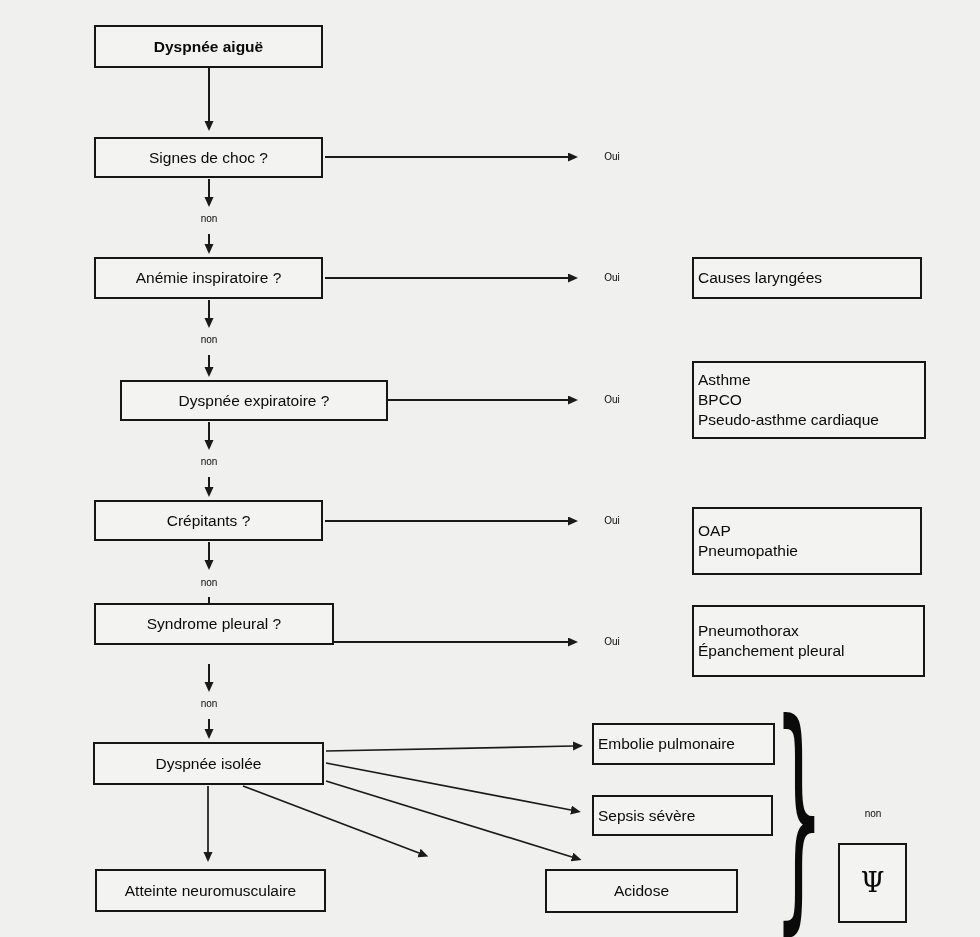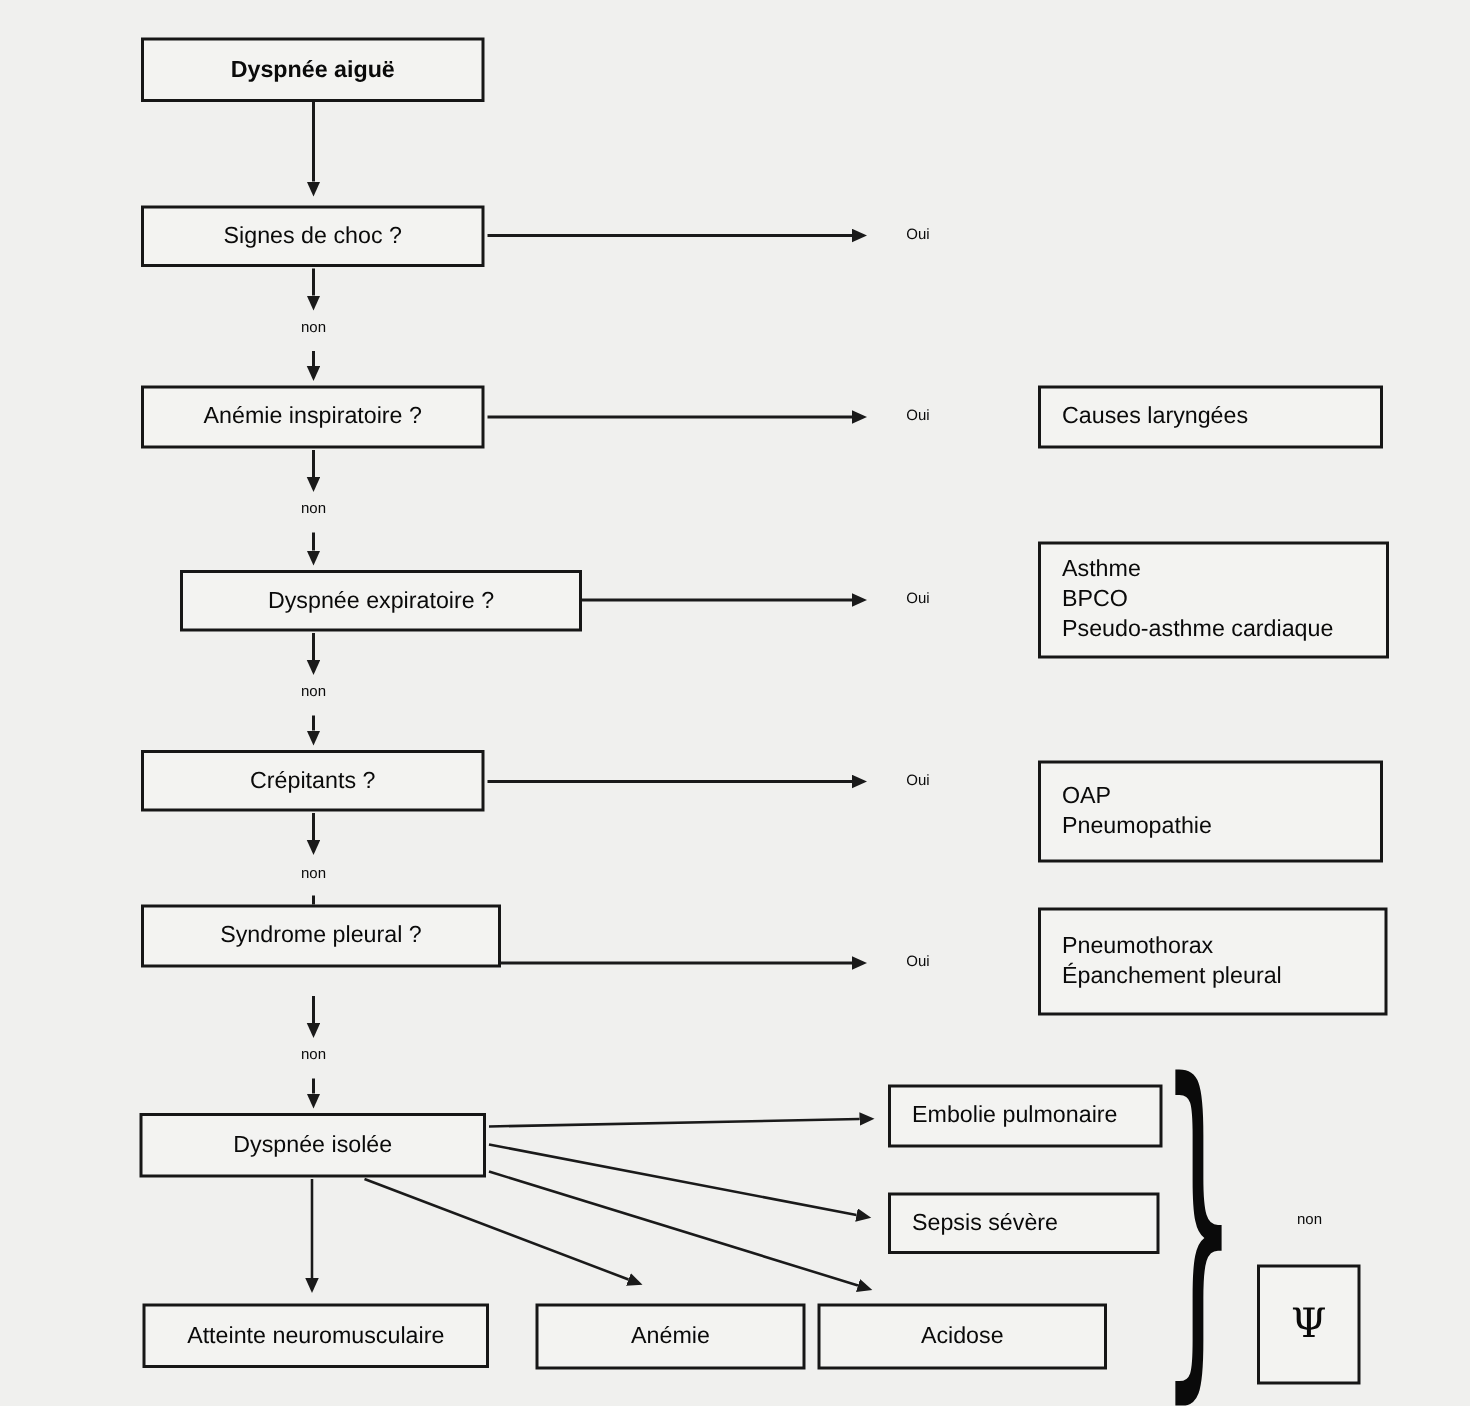--- a/index.html
+++ b/index.html
@@ -22,21 +22,21 @@
     justify-content:center;
     font-size:15.5px;
     line-height:20px;
     text-align:center;
     white-space:nowrap;
   }
   .box.left{
     flex-direction:column;
     align-items:flex-start;
     justify-content:center;
-    padding-left:14px;
+    padding-left:4px;
     text-align:left;
   }
   .box.title-box{font-weight:bold;}
   .lbl{
     position:absolute;
     font-size:10px;
     line-height:20px;
     text-align:center;
   }
   .brace{
@@ -145,21 +145,20 @@
     <span>Pneumothorax</span>
     <span>Épanchement pleural</span>
   </div>
 
   <div class="box left" style="left:592px;top:723px;width:183px;height:42px;">Embolie pulmonaire</div>
 
   <div class="box left" style="left:592px;top:795px;width:181px;height:41px;">Sepsis sévère</div>
 
   <div class="box" style="left:95px;top:869px;width:231px;height:43px;">Atteinte neuromusculaire</div>
 
-  <div class="box" style="left:357px;top:869px;width:180px;height:44px;">Anémie</div>
 
   <div class="box" style="left:545px;top:869px;width:193px;height:44px;">Acidose</div>
 
   <div class="brace">}</div>
 
   <div class="lbl" style="left:851px;top:804px;width:44px;">non</div>
 
   <div class="box psi-box" style="left:838px;top:843px;width:69px;height:80px;">Ψ</div>
 
 </div>

